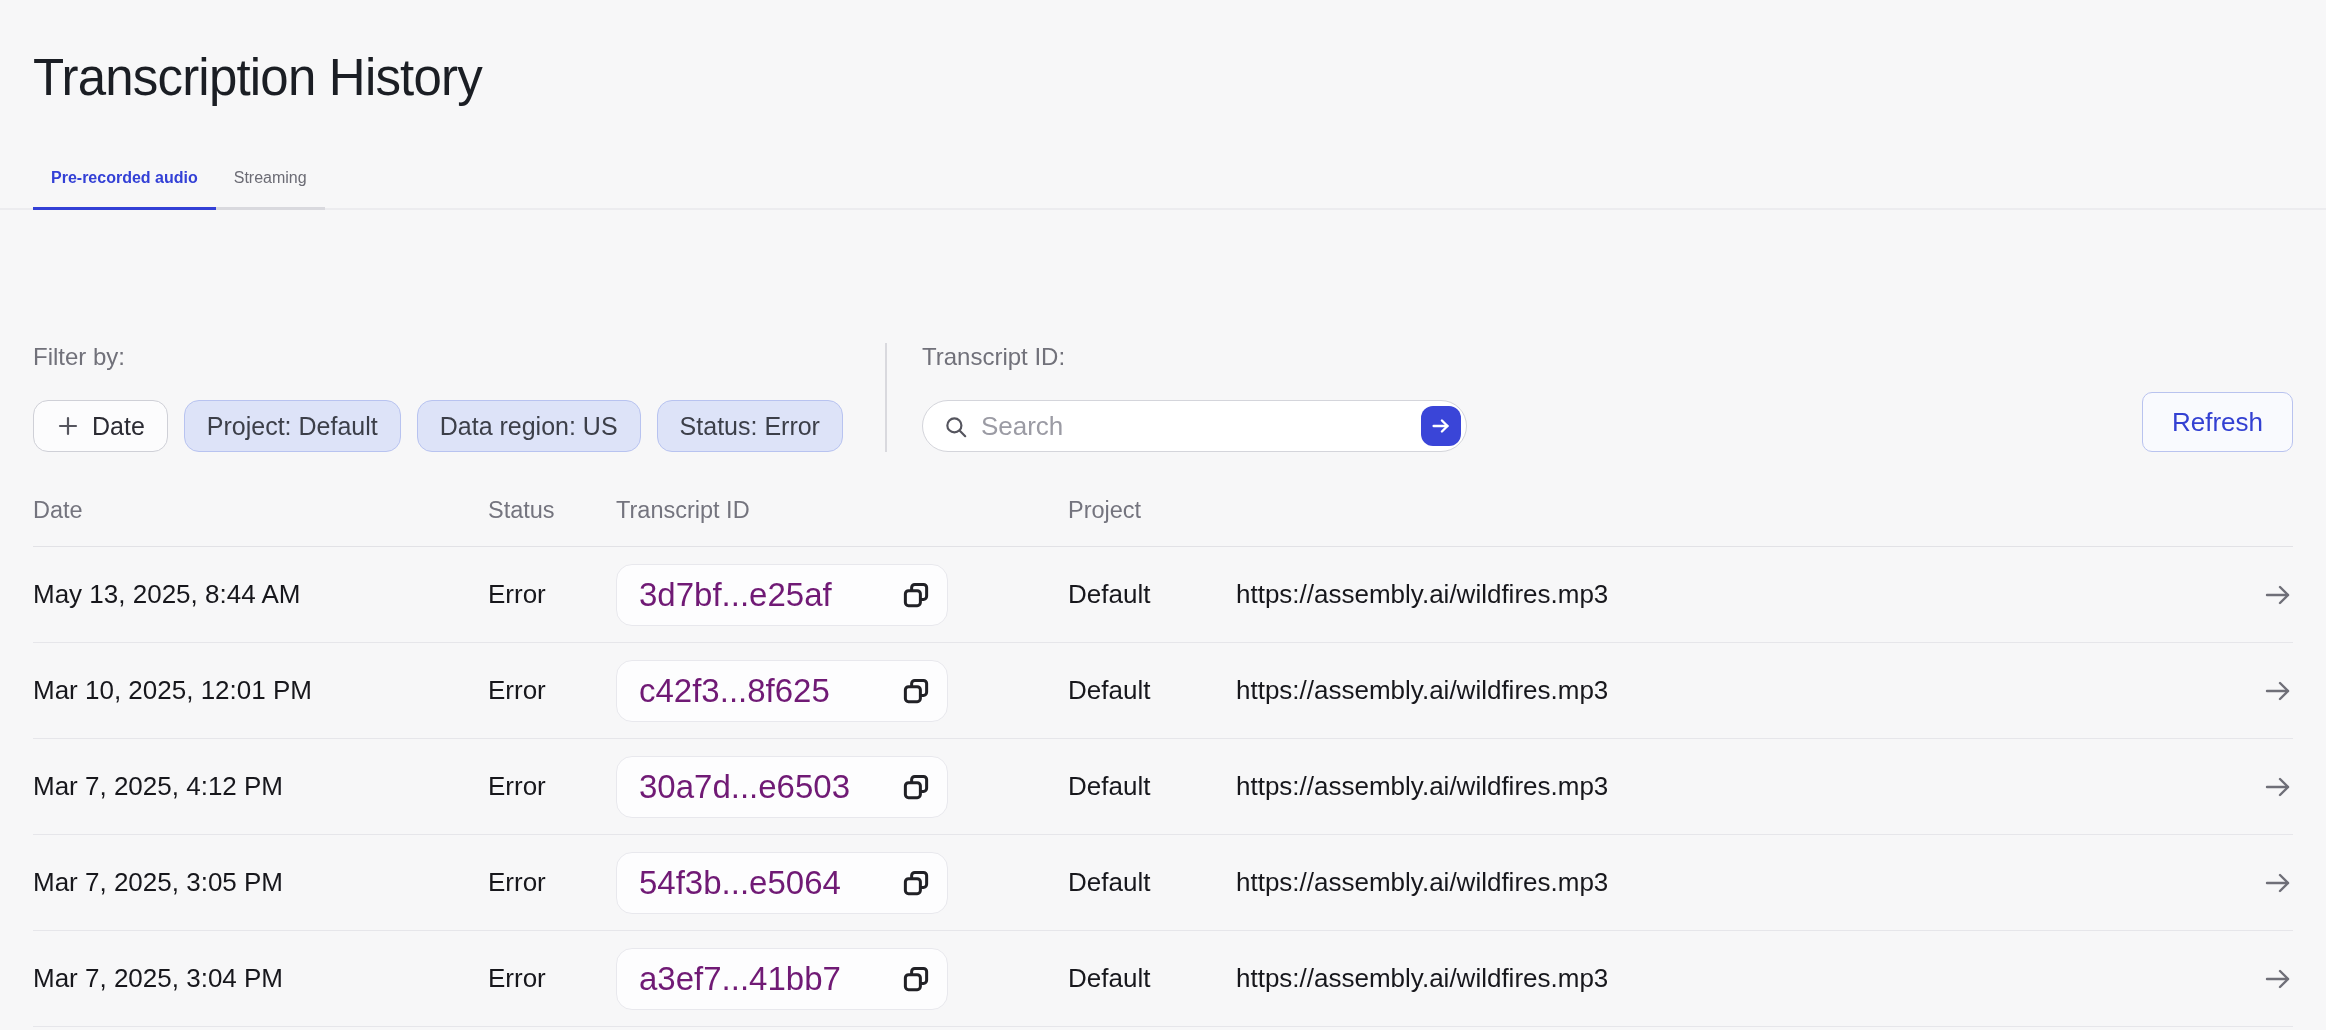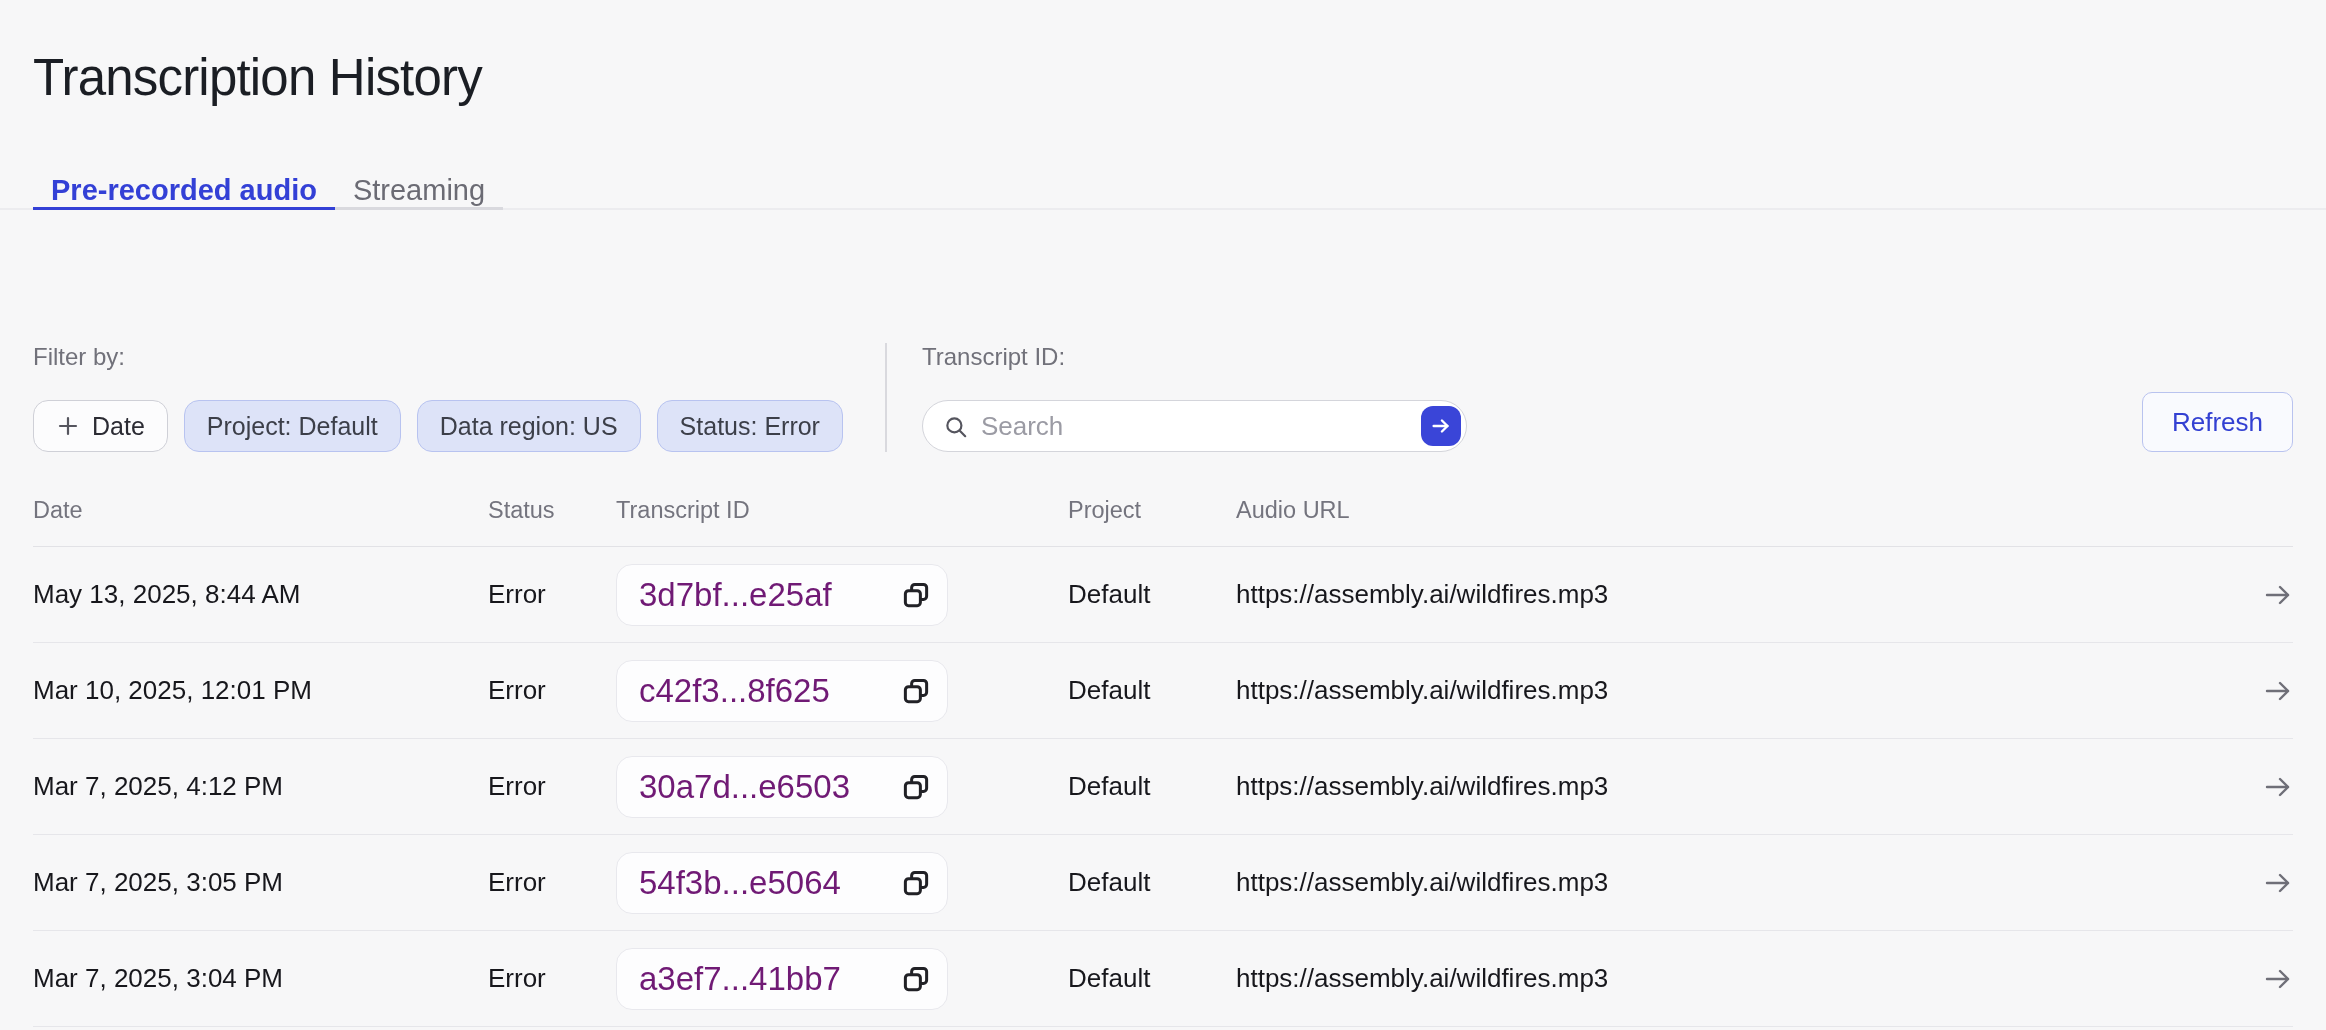--- a/index.html
+++ b/index.html
@@ -27,22 +27,22 @@
 
   
   .tabbar { position: relative; margin-top: 42px; height: 61px; }
   .tabbar-hairline {
     position: absolute; left: -33px; right: -33px; bottom: 0;
     height: 2px; background: #ececef;
   }
   .tabs { display: flex; position: relative; z-index: 1; height: 100%; }
   .tab {
     padding: 0 18px;
-    font-size: 29px;
-    display: flex; align-items: flex-end;
+    font-size: 16px;
+    display: flex; align-items: center;
     height: 100%;
     border-bottom: 3px solid transparent;
     cursor: pointer;
     white-space: nowrap;
   }
   .tab.active { color: var(--accent); font-weight: 700; border-bottom-color: var(--accent); }
   .tab.inactive { color: #6b6b74; font-weight: 400; border-bottom-color: #d9d9de; }
 
   
   .controls {
@@ -240,21 +240,20 @@
       </button>
     </div>
   </div>
 
   <div class="table">
     <div class="trow thead">
       <div class="cell">Date</div>
       <div class="cell">Status</div>
       <div class="cell">Transcript ID</div>
       <div class="cell">Project</div>
-      <div class="cell">Audio URL</div>
       <div class="cell"></div>
     </div>
     <div id="table-body">
   <div class="trow tr">
     <div class="cell">May 13, 2025, 8:44 AM</div>
     <div class="cell">Error</div>
     <div class="cell">
       <div class="id-pill">
         <span class="id-text">3d7bf...e25af</span>
         <button class="copy-btn">

